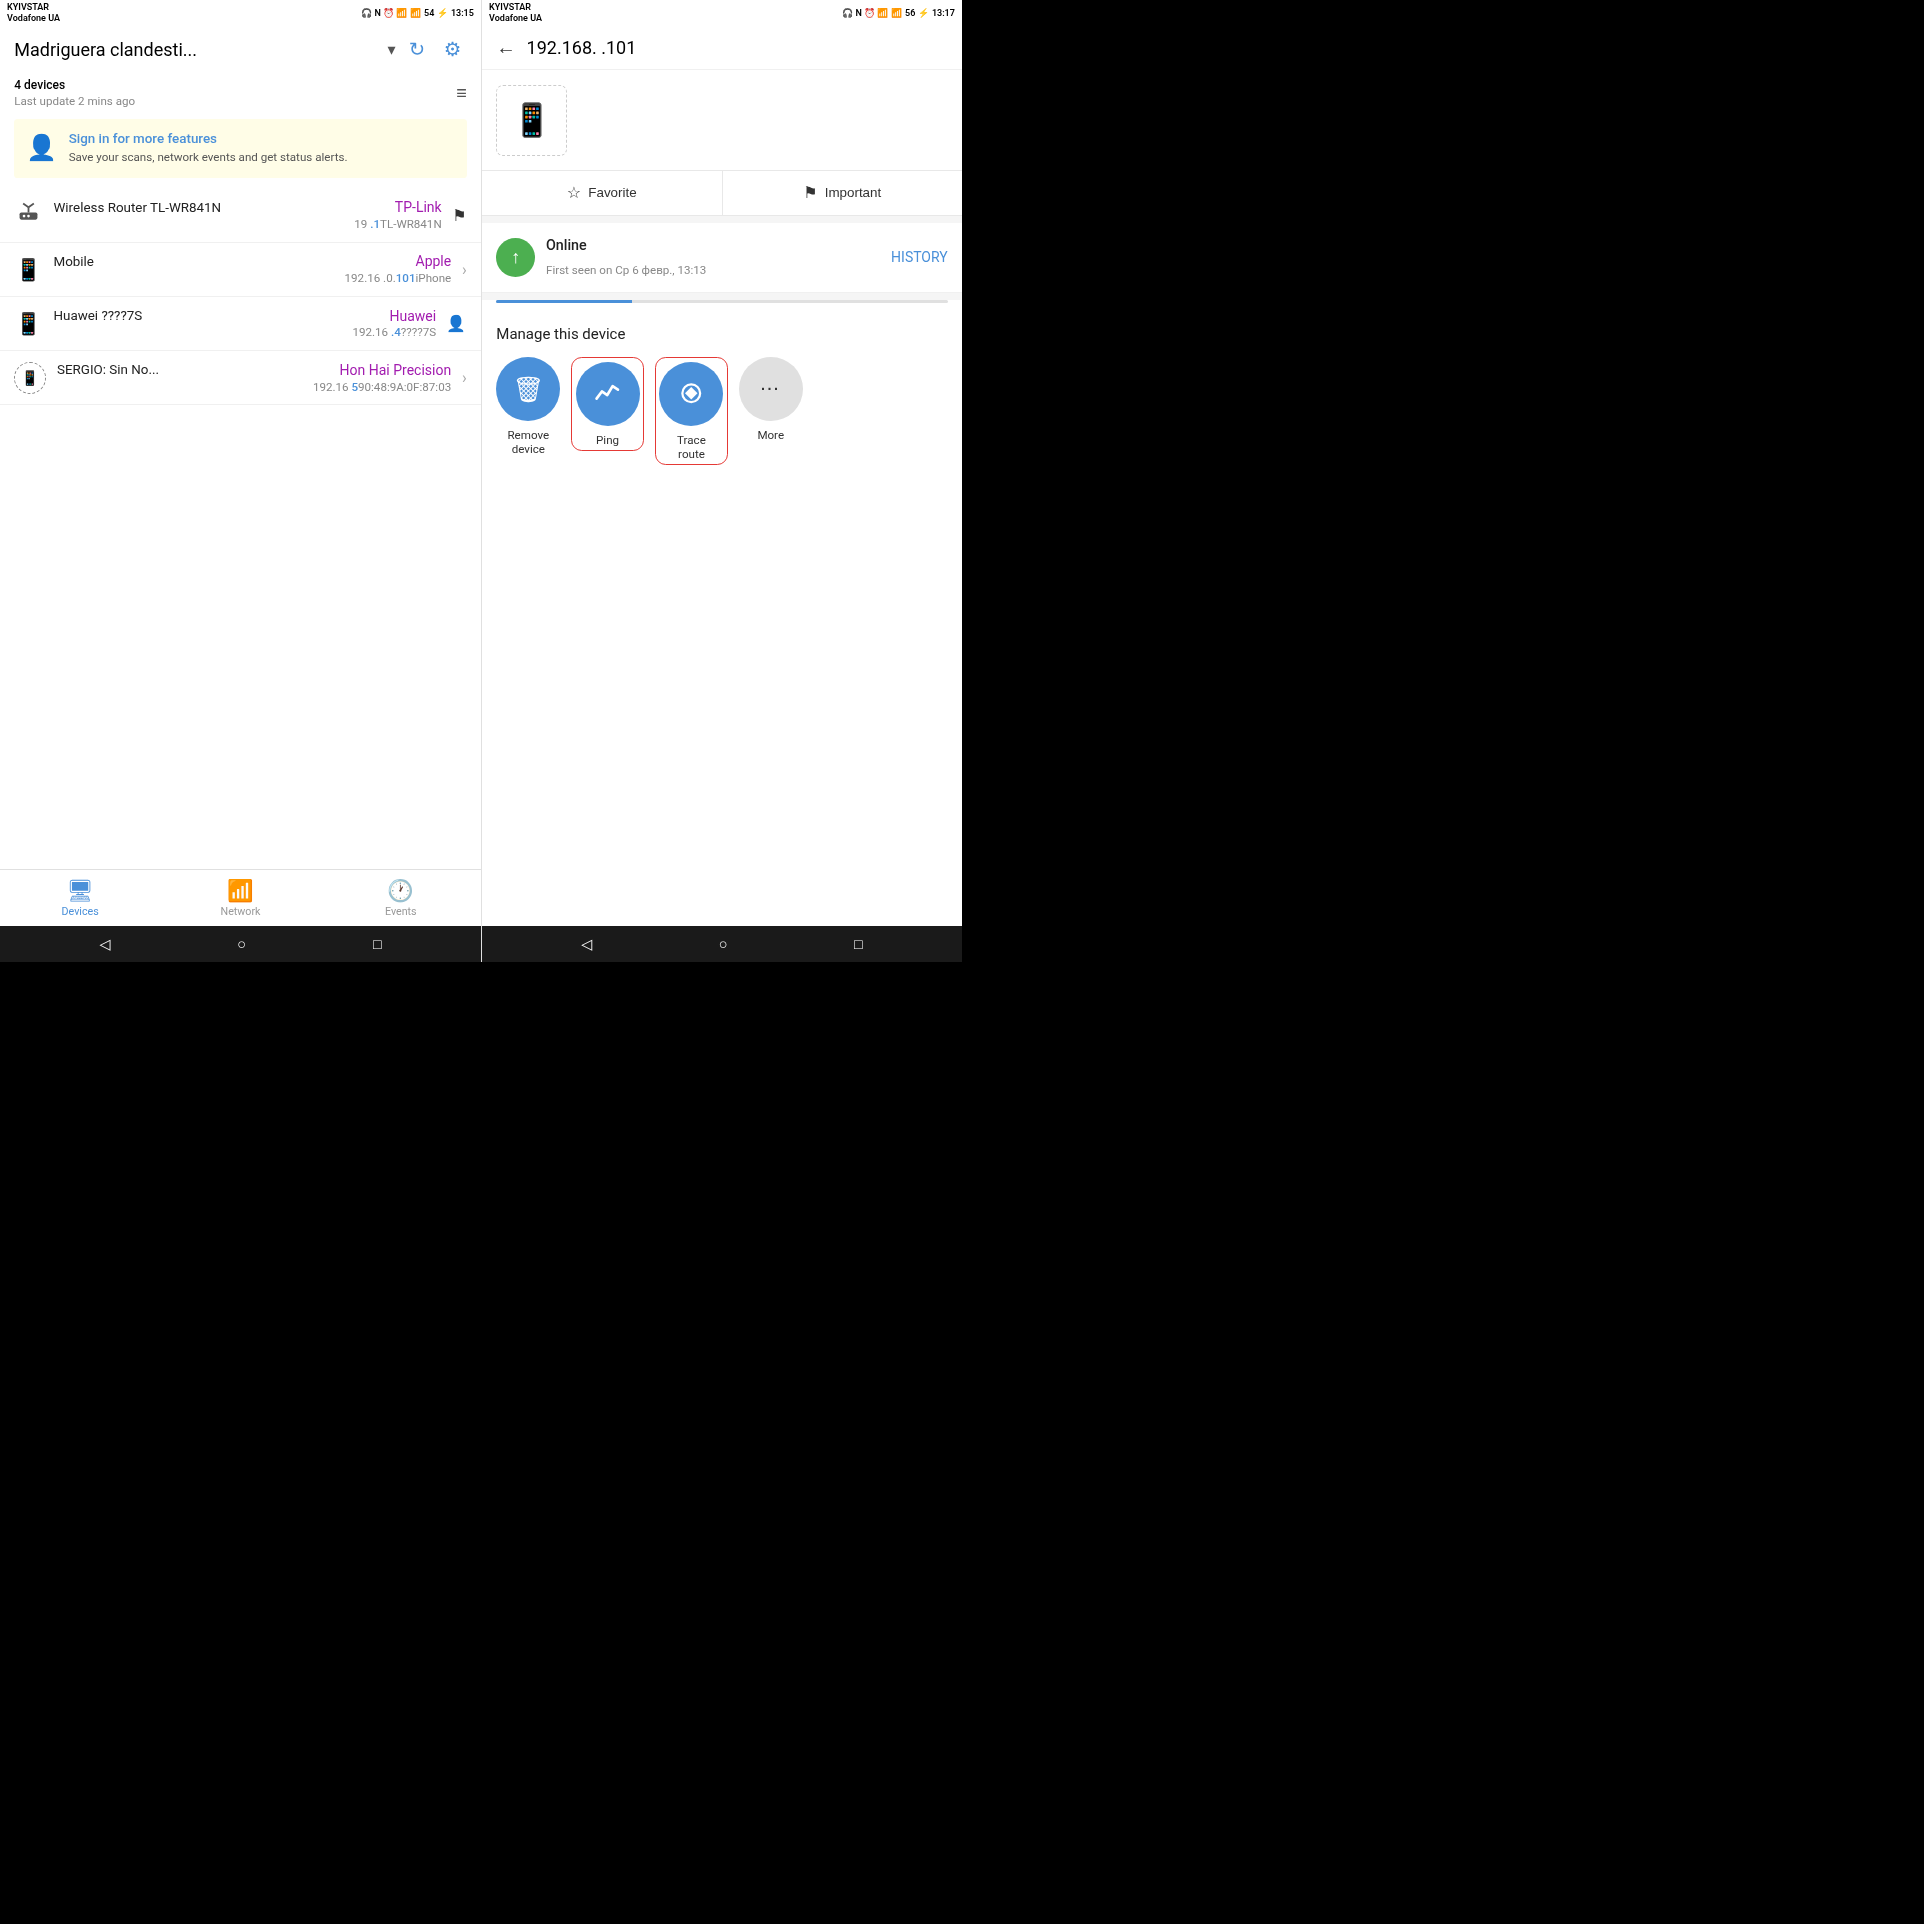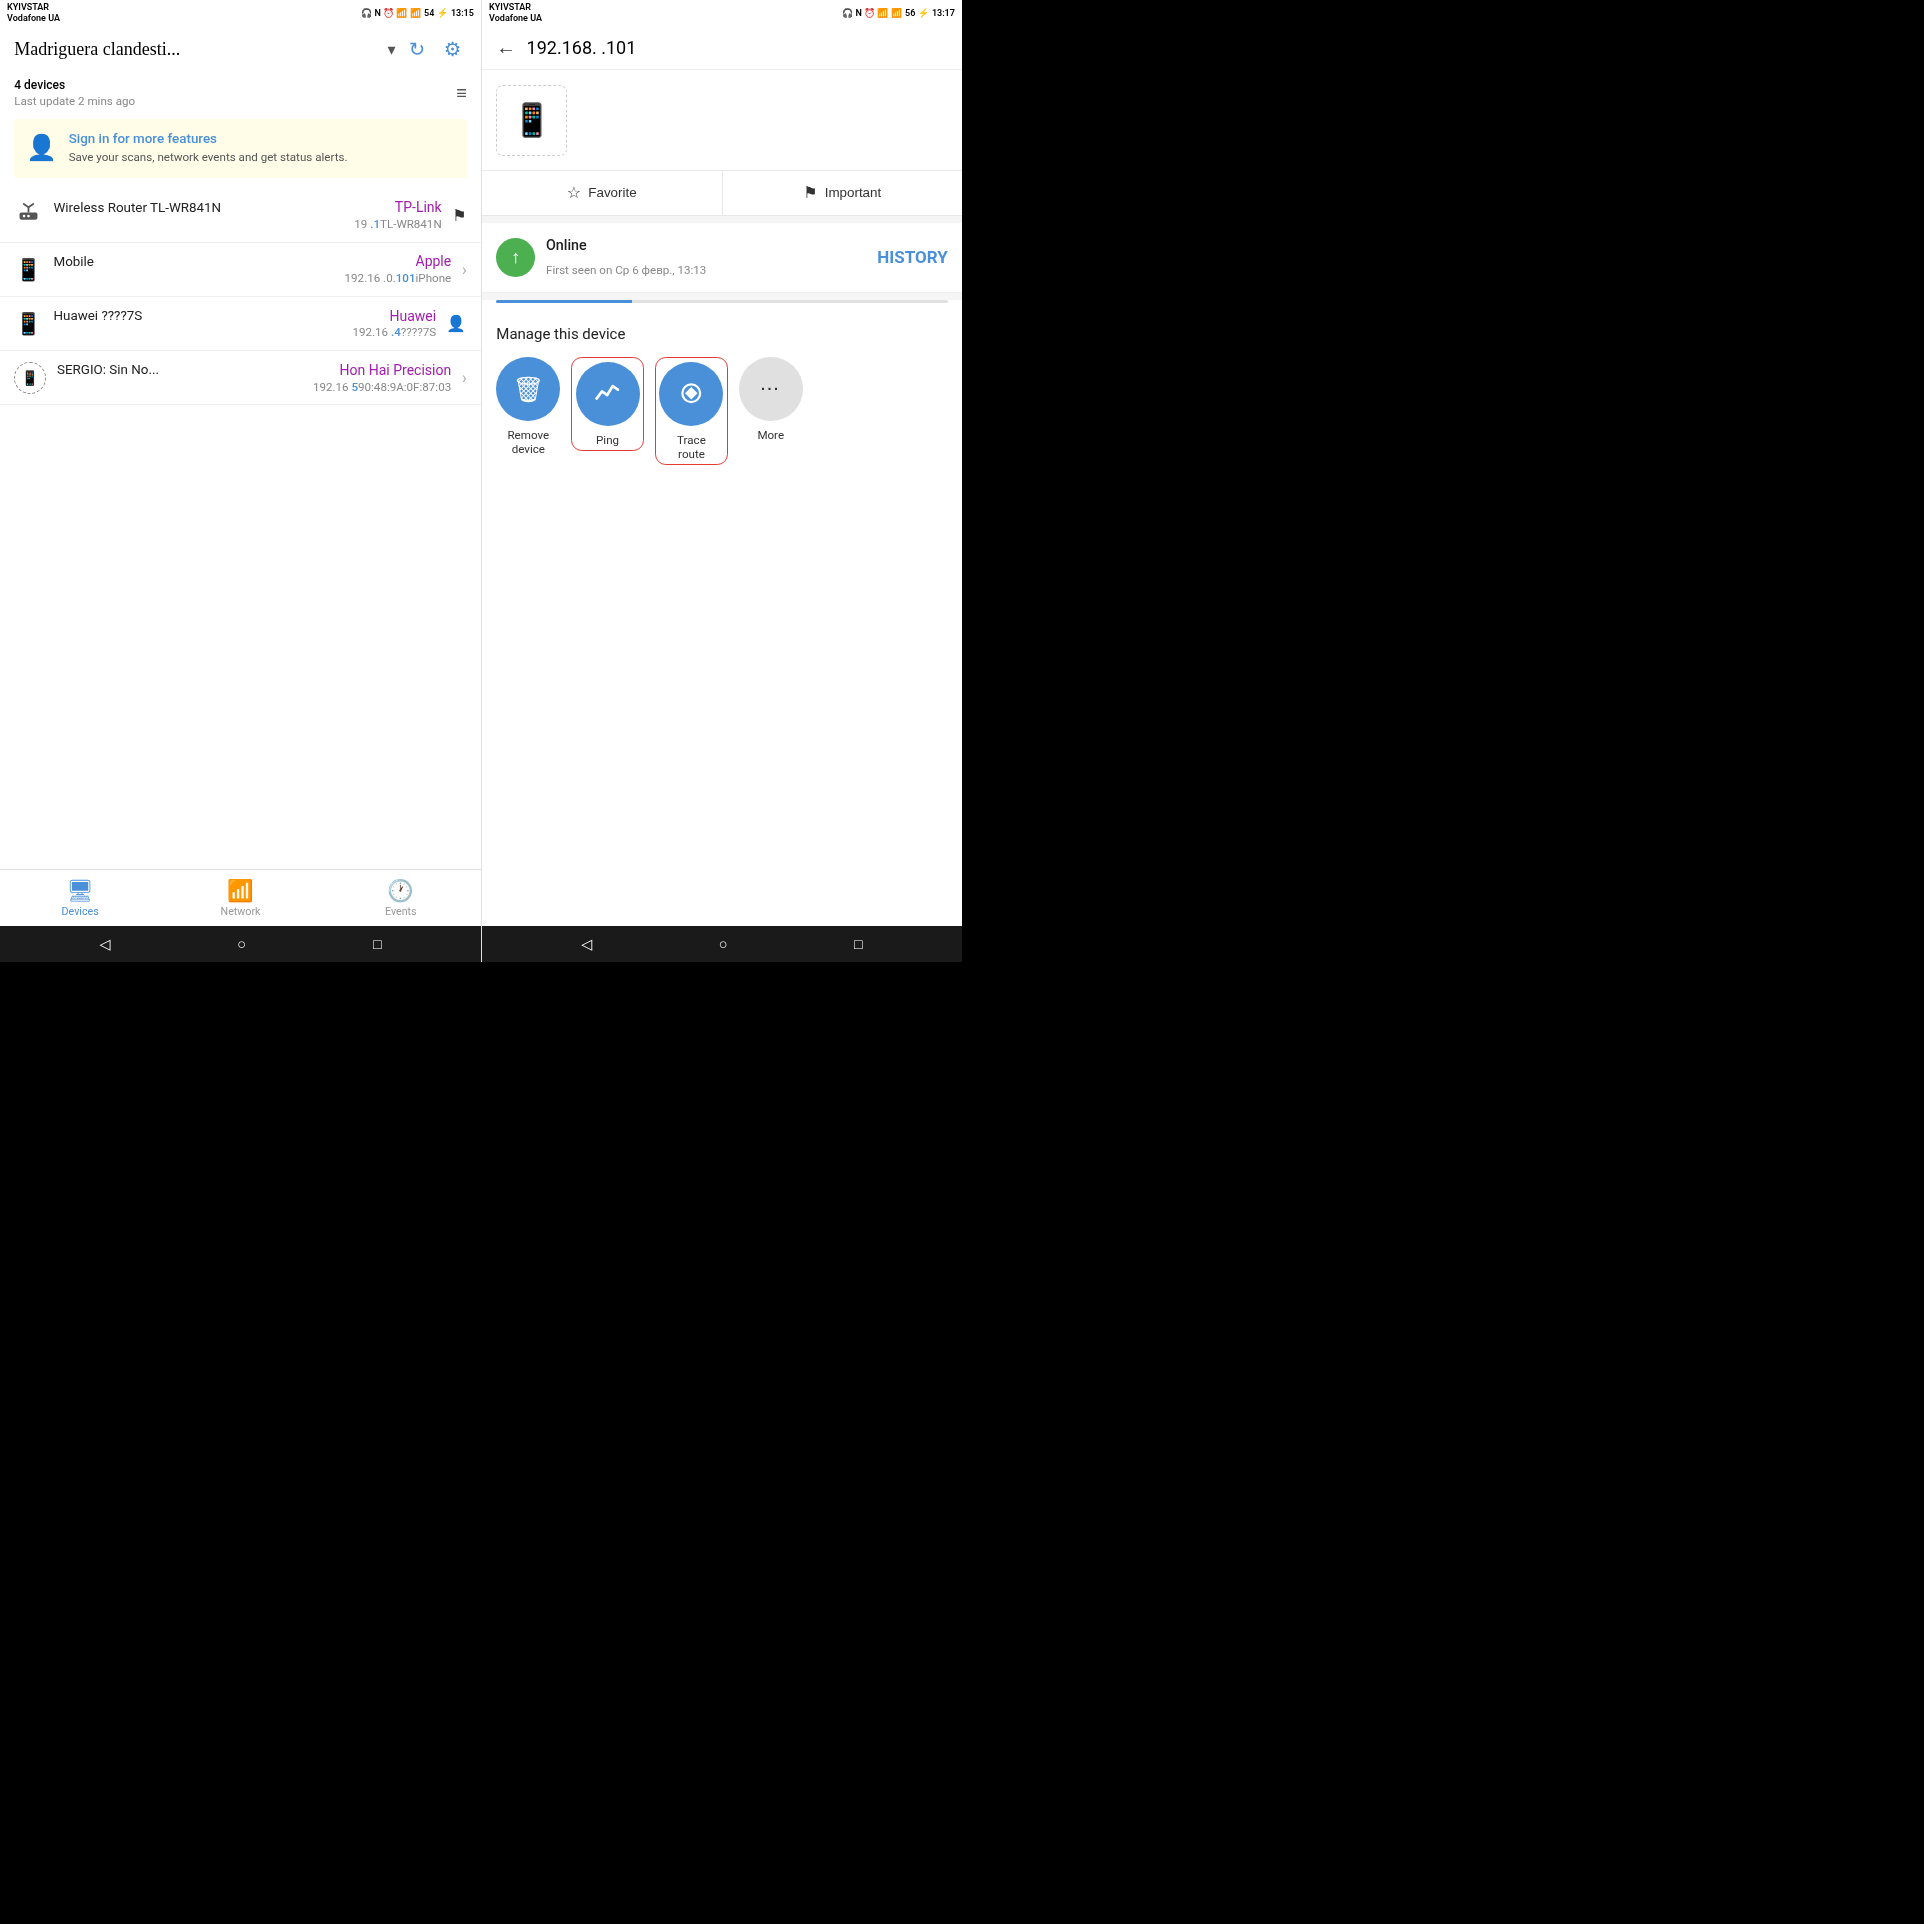--- a/index.html
+++ b/index.html
@@ -39,21 +39,20 @@
       display: flex;
       align-items: center;
       padding: 10.7px 14.3px;
       gap: 7.1px;
     }
     .header-title {
       font-size: 18px;
       font-weight: 400;
       color: #000;
       flex: 1;
-      font-family: Liberation Serif, serif;
     }
     .header-icon {
       width: 28.5px; height: 28.5px;
       display: flex; align-items: center; justify-content: center;
       cursor: pointer;
     }
     .refresh-icon { color: #4a90d9; font-size: 19.6px; }
     .settings-icon { color: #4a90d9; font-size: 19.6px; }
 
     .device-count-row {
@@ -243,21 +242,21 @@
       display: flex;
       align-items: center;
       justify-content: center;
       color: #fff;
       font-size: 18px;
       flex-shrink: 0;
     }
     .status-info { flex: 1; }
     .status-online { font-size: 14.3px; font-weight: 500; color: #222; }
     .status-first-seen { font-size: 11.6px; color: #888; margin-top: 10px; }
-    .history-btn { color: #4a90d9; font-size: 17px; font-weight: 700; cursor: pointer; }
+    .history-btn { color: #4a90d9; font-size: 14px; font-weight: 400; cursor: pointer; }
 
     .manage-section {
       padding: 14.3px;
     }
     .manage-title { font-size: 15px; font-weight: 400; color: #222; margin-bottom: 14.3px; }
     .manage-actions {
       display: flex;
       gap: 10.7px;
       align-items: flex-start;
     }

